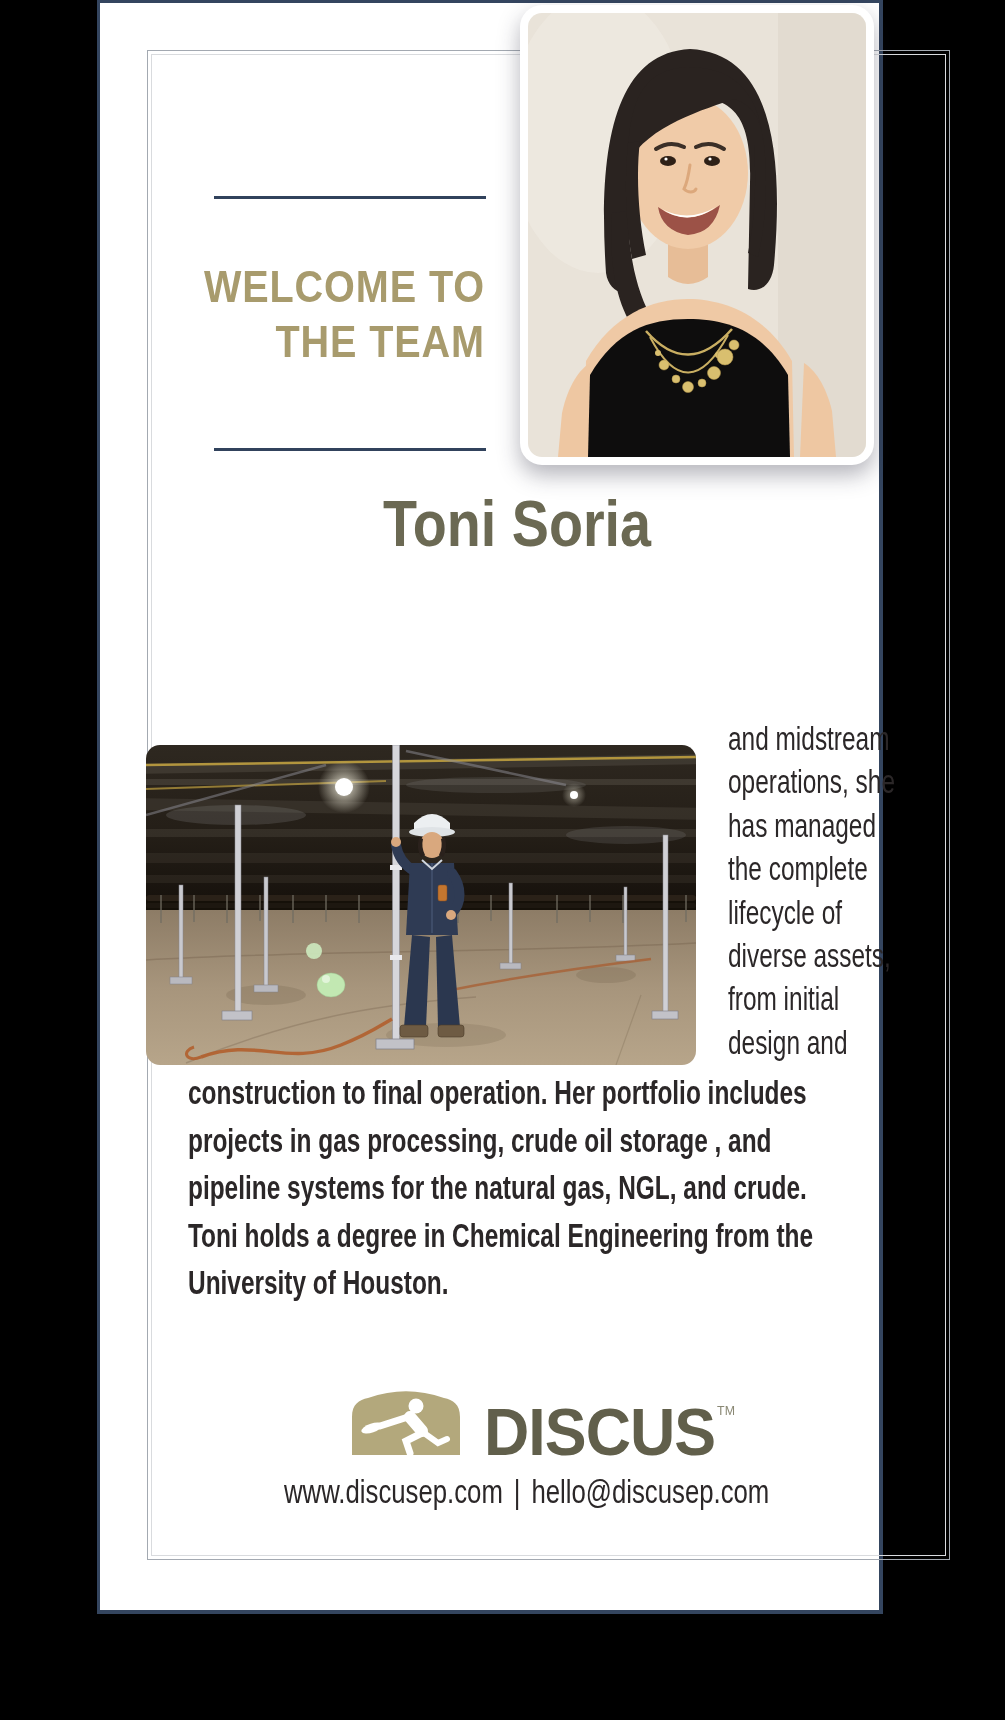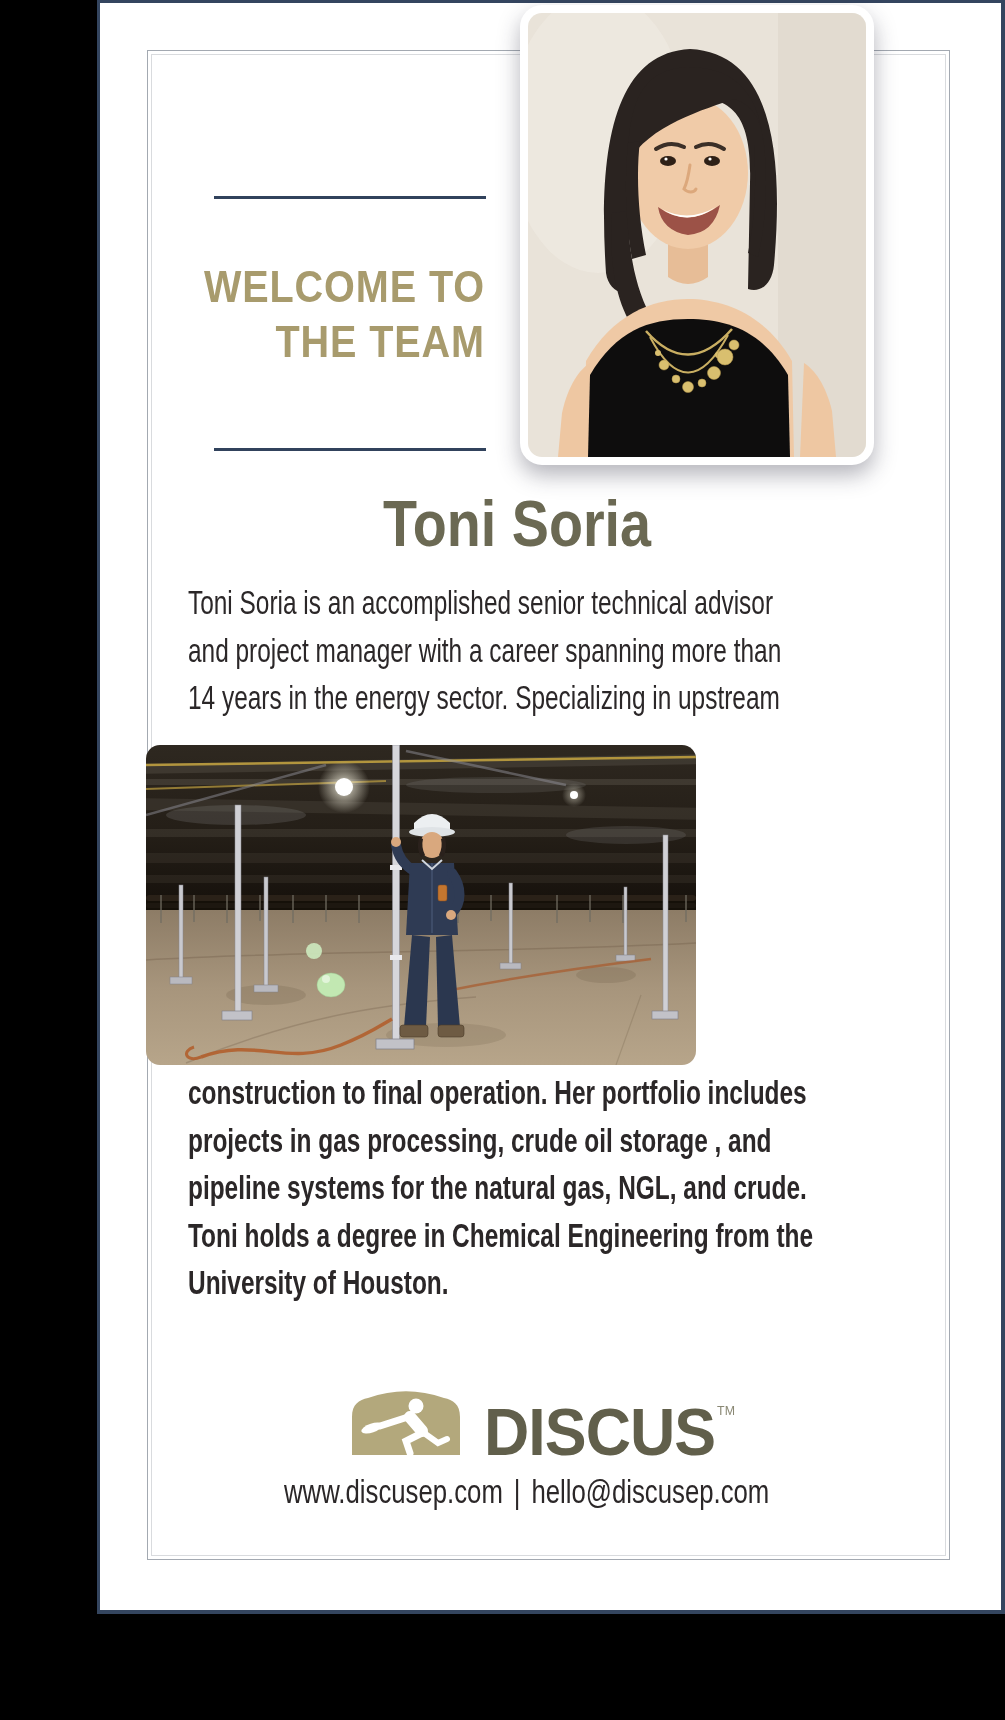--- a/index.html
+++ b/index.html
@@ -1,21 +1,21 @@
 <!DOCTYPE html>
 <html><head>
 <meta charset="utf-8">
 <style>
   html,body{margin:0;padding:0;}
   body{
     width:1005px;height:1720px;position:relative;background:#000;
     font-family:"Liberation Sans", sans-serif;overflow:hidden;
   }
   .page{
-    position:absolute;left:97px;top:0;width:908px;height:1614px;
+    position:absolute;left:97px;top:0;width:786px;height:1614px;
     box-sizing:border-box;background:#ffffff;
     border:3px solid #34455f;border-right-width:4px;border-bottom-width:4px;
   }
   .frame{
     position:absolute;left:47px;top:47px;width:801px;height:1508px;
     border:1px solid #a3a9b1;
   }
   .frame::after{
     content:"";position:absolute;inset:3px;border:1px solid #d9dbde;
   }
@@ -131,26 +131,31 @@
       <circle cx="160" cy="374" r="5.5" fill="#d9bf6f" stroke="#b89a4e" stroke-width=".5"></circle>
       <circle cx="174" cy="370" r="4" fill="#d9bf6f" stroke="#b89a4e" stroke-width=".5"></circle>
       <circle cx="186" cy="360" r="6.5" fill="#d9bf6f" stroke="#b89a4e" stroke-width=".5"></circle>
       <circle cx="197" cy="344" r="8" fill="#d9bf6f" stroke="#b89a4e" stroke-width=".5"></circle>
       <circle cx="206" cy="332" r="5" fill="#d9bf6f" stroke="#b89a4e" stroke-width=".5"></circle>
     </svg>
   </div>
 
   <div class="name-title">Toni Soria</div>
 
-  <div class="bio-top">
-      <div class="bio-line">Toni Soria is an accomplished senior technical advisor</div>
-      <div class="bio-line">and project manager with a career spanning more than</div>
-      <div class="bio-line">14 years in the energy sector. Specializing in upstream</div>
+
+  <div class="bio-wrap">
+      <div class="bio-line tight">and midstream</div>
+      <div class="bio-line tight">operations, she</div>
+      <div class="bio-line tight">has managed</div>
+      <div class="bio-line tight">the complete</div>
+      <div class="bio-line tight">lifecycle of</div>
+      <div class="bio-line tight">diverse assets,</div>
+      <div class="bio-line tight">from initial</div>
+      <div class="bio-line tight">design and</div>
     </div>
-
 
   <div class="bio-bottom">
       <div class="bio-line">construction to final operation. Her portfolio includes</div>
       <div class="bio-line">projects in gas processing, crude oil storage , and</div>
       <div class="bio-line">pipeline systems for the natural gas, NGL, and crude.</div>
       <div class="bio-line">Toni holds a degree in Chemical Engineering from the</div>
       <div class="bio-line">University of Houston.</div>
     </div>
 
   <div class="site-photo">

